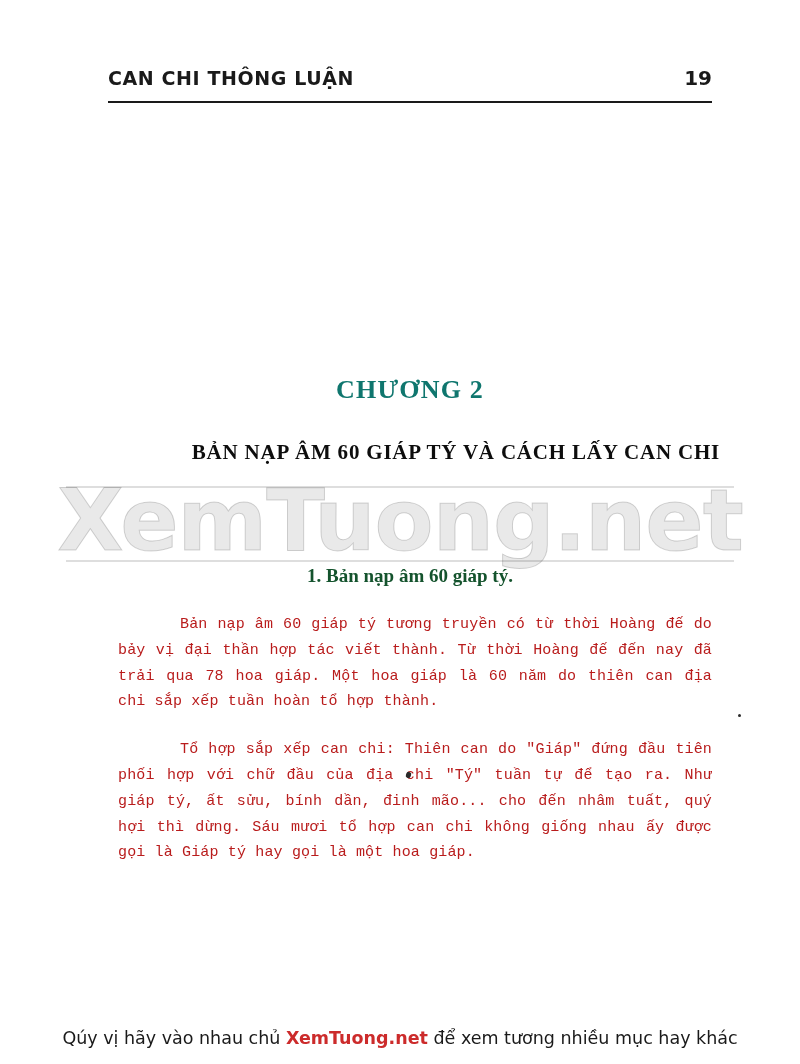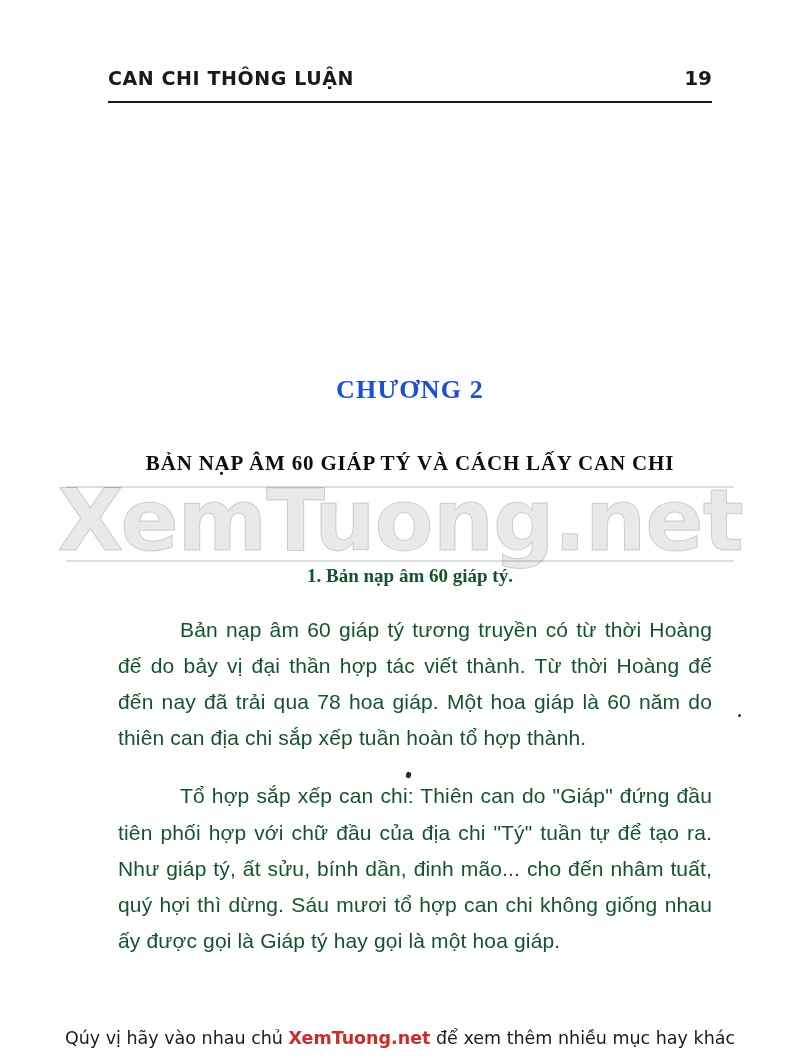--- a/index.html
+++ b/index.html
@@ -60,30 +60,31 @@
     left: 100px;
     top: 375px;
     width: 620px;
     text-align: center;
   }
   .chapter-label {
     font-family: "Liberation Serif", serif;
     font-weight: bold;
     font-size: 26px;
     letter-spacing: 1.2px;
-    color: #1d4ed8;
+    color: #0f766e;
   }
   .chapter-title {
     font-family: "Liberation Serif", serif;
     font-weight: bold;
     font-size: 21px;
     letter-spacing: 0.8px;
     line-height: 1.45;
     color: #0d0d0d;
-    margin-top: 43px;
+    margin-top: 32px;
+    text-align: right;
   }
 
   
   .section-heading {
     position: absolute;
     left: 100px;
     top: 565px;
     width: 620px;
     text-align: center;
     font-family: "Liberation Serif", serif;
@@ -95,25 +96,25 @@
   
   .body-copy {
     position: absolute;
     left: 118px;
     top: 612px;
     width: 594px;
   }
   .body-copy p {
     margin: 0 0 22px 0;
     text-indent: 62px;
-    font-family: Liberation Sans, sans-serif;
-    font-size: 21px;
+    font-family: Liberation Mono, monospace;
+    font-size: 15px;
     line-height: 1.72;
     text-align: justify;
-    color: #14532d;
+    color: #b91c1c;
     letter-spacing: 0.15px;
   }
 
   
   .watermark {
     position: absolute;
     left: 50px;
     top: 470px;
     width: 700px;
     text-align: center;
@@ -188,16 +189,16 @@
     <p>Tổ hợp sắp xếp can chi: Thiên can do "Giáp" đứng đầu tiên phối hợp với chữ đầu của địa chi "Tý" tuần tự để tạo ra. Như giáp tý, ất sửu, bính dần, đinh mão... cho đến nhâm tuất, quý hợi thì dừng. Sáu mươi tổ hợp can chi không giống nhau ấy được gọi là Giáp tý hay gọi là một hoa giáp.</p>
   </div>
 
   <div class="watermark-box"></div>
   <div class="watermark">XemTuong.net</div>
 
   <div class="speck speck-a"></div>
   <div class="speck speck-b"></div>
 
   <div class="footer">
-    <span>Qúy vị hãy vào nhau chủ </span><span class="brand">XemTuong.net</span><span> để xem thêm nhiều mục hay khác</span>
+    <span>Qúy vị hãy vào nhau chủ </span><span class="brand">XemTuong.net</span><span> để xem tương nhiều mục hay khác</span>
   </div>
 
 </div>
 
 </body></html>

